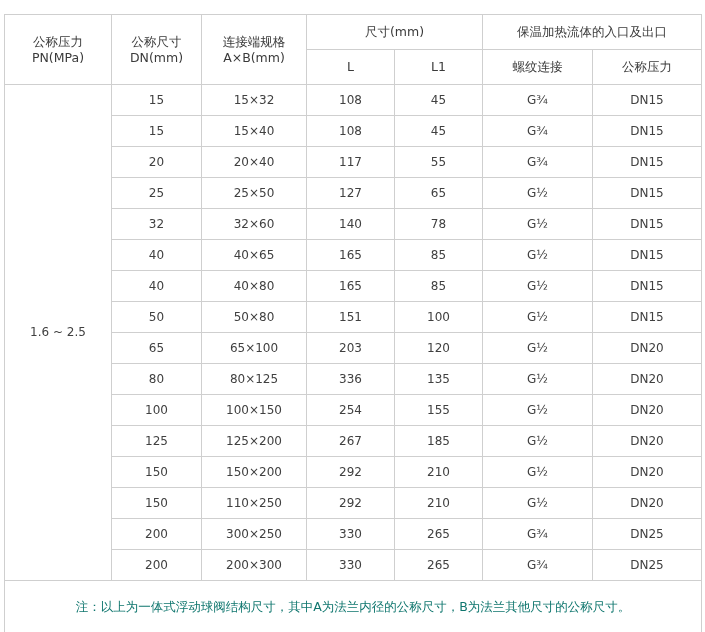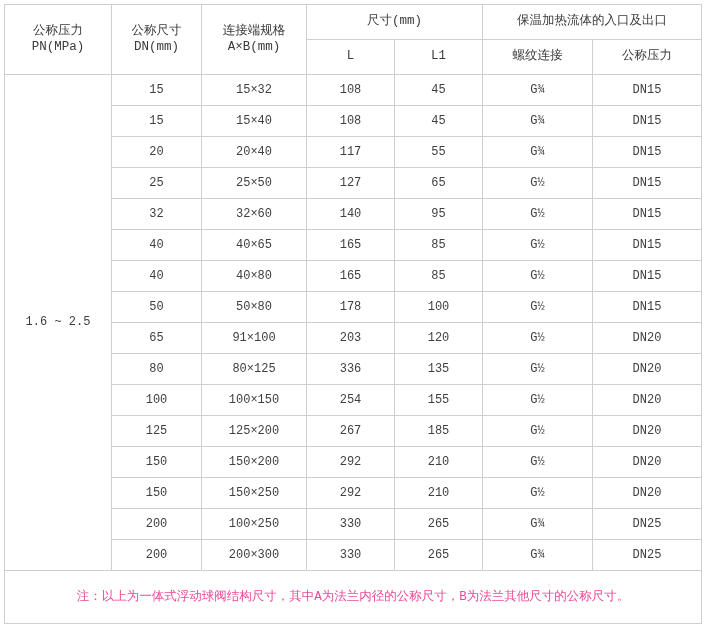--- a/index.html
+++ b/index.html
@@ -9,22 +9,21 @@
   }
   body {
     font-family: "DejaVu Sans", "Liberation Sans", sans-serif;
     color: #3b3b3b;
   }
   .page {
     width: 705px;
     height: 632px;
     position: relative;
     box-sizing: border-box;
-    padding: 4px 4px;
-    font-family: Liberation Mono, monospace;
+    padding: 14px 4px;
   }
   table.spec {
     border-collapse: collapse;
     width: 697px;
     margin: 0 auto;
     table-layout: fixed;
   }
   table.spec th, table.spec td {
     border: 1px solid #cfcfcf;
     text-align: center;
@@ -54,21 +53,21 @@
   .col-thr  { width: 110px; }
   .col-flg  { width: 109px; }
 
   td.pn-cell {
     font-size: 12.5px;
     margin-top: 33px;
   }
   tfoot td.note {
     height: 40px;
     font-size: 12.5px;
-    color: #ec4899;
+    color: #0f766e;
     padding: 6px 10px;
     line-height: 1.5;
     margin-top: 25px;
   }
 </style>
 </head>
 <body>
 
 <div class="page">
   <table class="spec">
@@ -136,21 +135,21 @@
           <td>25×50</td>
           <td>127</td>
           <td>65</td>
           <td>G½</td>
           <td>DN15</td>
         </tr>
         <tr>
           <td>32</td>
           <td>32×60</td>
           <td>140</td>
-          <td>95</td>
+          <td>78</td>
           <td>G½</td>
           <td>DN15</td>
         </tr>
         <tr>
           <td>40</td>
           <td>40×65</td>
           <td>165</td>
           <td>85</td>
           <td>G½</td>
           <td>DN15</td>
@@ -159,28 +158,28 @@
           <td>40</td>
           <td>40×80</td>
           <td>165</td>
           <td>85</td>
           <td>G½</td>
           <td>DN15</td>
         </tr>
         <tr>
           <td>50</td>
           <td>50×80</td>
-          <td>178</td>
+          <td>151</td>
           <td>100</td>
           <td>G½</td>
           <td>DN15</td>
         </tr>
         <tr>
           <td>65</td>
-          <td>91×100</td>
+          <td>65×100</td>
           <td>203</td>
           <td>120</td>
           <td>G½</td>
           <td>DN20</td>
         </tr>
         <tr>
           <td>80</td>
           <td>80×125</td>
           <td>336</td>
           <td>135</td>
@@ -206,29 +205,29 @@
         <tr>
           <td>150</td>
           <td>150×200</td>
           <td>292</td>
           <td>210</td>
           <td>G½</td>
           <td>DN20</td>
         </tr>
         <tr>
           <td>150</td>
-          <td>150×250</td>
+          <td>110×250</td>
           <td>292</td>
           <td>210</td>
           <td>G½</td>
           <td>DN20</td>
         </tr>
         <tr>
           <td>200</td>
-          <td>100×250</td>
+          <td>300×250</td>
           <td>330</td>
           <td>265</td>
           <td>G¾</td>
           <td>DN25</td>
         </tr>
         <tr>
           <td>200</td>
           <td>200×300</td>
           <td>330</td>
           <td>265</td>

